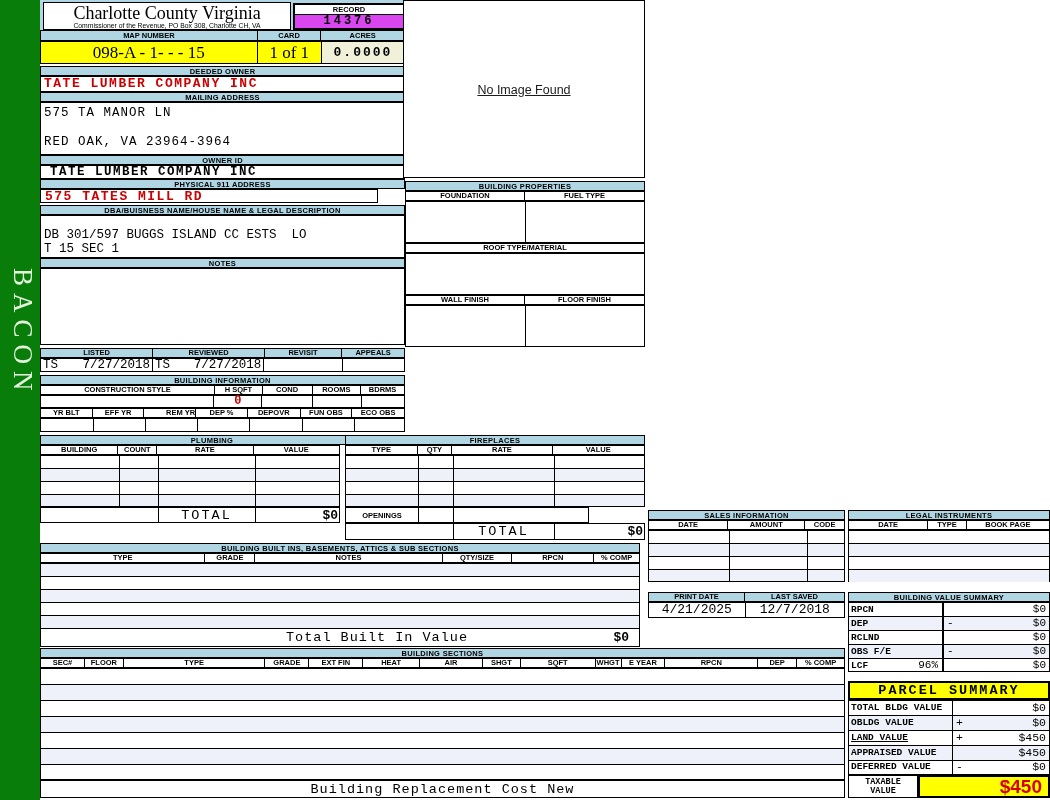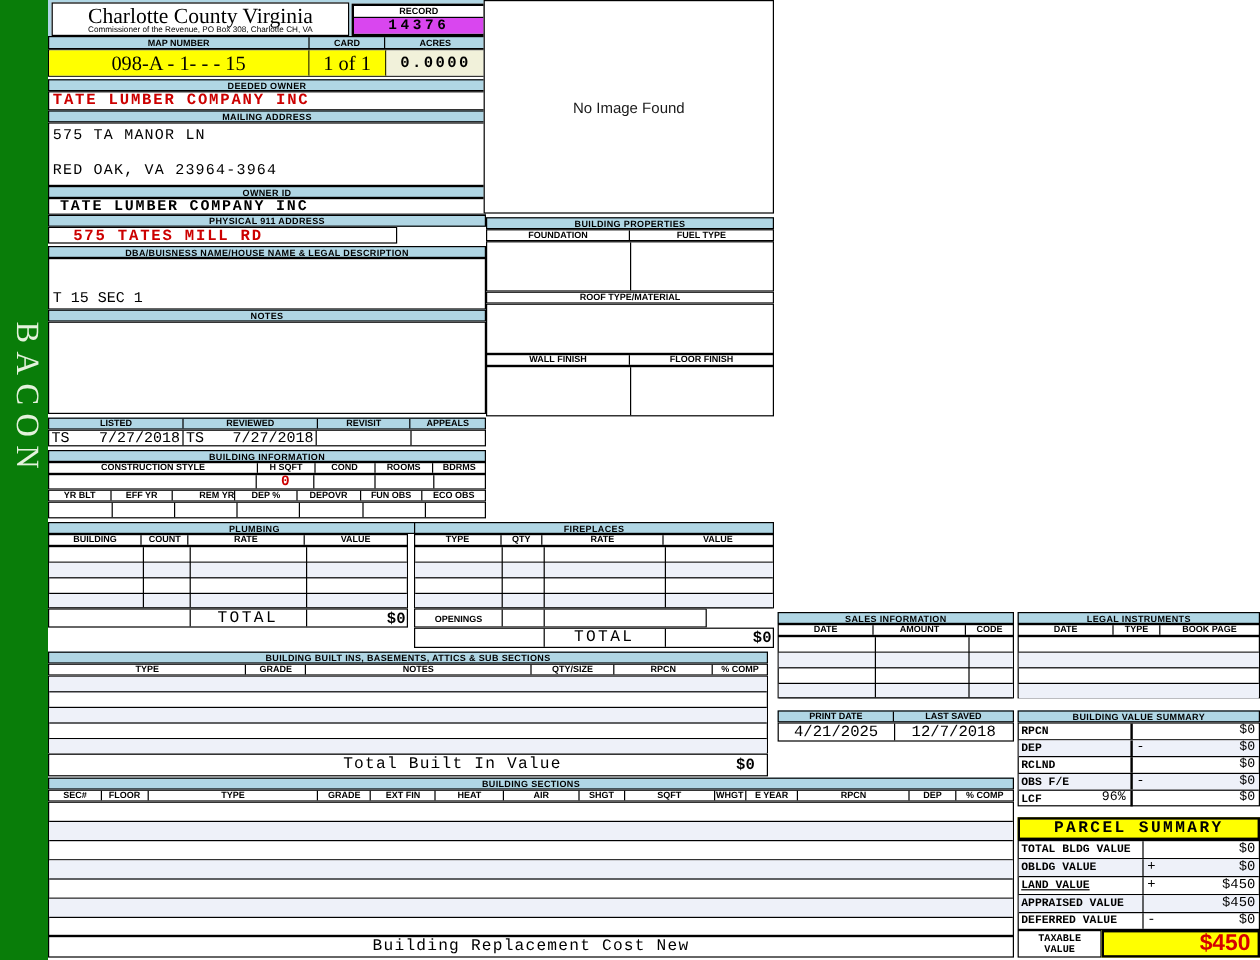--- a/index.html
+++ b/index.html
@@ -60,24 +60,25 @@
   <div class="abs banner" style="left:40px;top:92px;width:365px;height:10px;">MAILING ADDRESS</div>
   <div class="abs box" style="left:40px;top:102px;width:365px;height:53px;">
     <div class="abs mono" style="left:3px;top:3px;font-size:12.5px;letter-spacing:1px;">575 TA MANOR LN</div>
     <div class="abs mono" style="left:3px;top:32px;font-size:12.5px;letter-spacing:1px;">RED OAK, VA 23964-3964</div>
   </div>
 
   <div class="abs banner" style="left:40px;top:155px;width:365px;height:10px;">OWNER ID</div>
   <div class="abs box mono" style="left:40px;top:165px;width:365px;height:14px;font-weight:bold;font-size:12.5px;line-height:13px;letter-spacing:1.5px;padding-left:9px;">TATE LUMBER COMPANY INC</div>
 
   <div class="abs banner" style="left:40px;top:179px;width:365px;height:10px;">PHYSICAL 911 ADDRESS</div>
-  <div class="abs box mono red" style="left:40px;top:189px;width:291px;height:14px;font-weight:bold;font-size:13px;line-height:13px;letter-spacing:1.5px;padding-left:20px;">575 TATES MILL RD</div>
+  <div class="abs box mono red" style="left:40px;top:189px;width:338px;height:14px;font-weight:bold;font-size:13px;line-height:13px;letter-spacing:1.5px;padding-left:4px;">575 TATES MILL RD</div>
 
   <div class="abs banner" style="left:40px;top:205px;width:365px;height:10px;">DBA/BUISNESS NAME/HOUSE NAME &amp; LEGAL DESCRIPTION</div>
   <div class="abs box" style="left:40px;top:215px;width:365px;height:43px;">
+    <div class="abs mono" style="left:3px;top:12px;font-size:12.5px;white-space:pre;">DB 301/597 BUGGS ISLAND CC ESTS  LO</div>
     <div class="abs mono" style="left:3px;top:26px;font-size:12.5px;">T 15 SEC 1</div>
   </div>
 
   <div class="abs banner" style="left:40px;top:258px;width:365px;height:10px;">NOTES</div>
   <div class="abs box" style="left:40px;top:268px;width:365px;height:77px;"></div>
 
   <div class="abs hdrrow blue" style="left:40px;top:348px;width:365px;height:10px;">
     <div class="hcell" style="width:113px;">LISTED</div>
     <div class="hcell" style="width:112px;">REVIEWED</div>
     <div class="hcell" style="width:78px;">REVISIT</div>
@@ -225,21 +226,21 @@
     <div class="trow stripe" style="height:16px;"></div>
     <div class="trow" style="height:16px;"></div>
     <div class="trow stripe" style="height:16px;"></div>
     <div class="trow" style="height:14px;"></div>
   </div>
   <div class="abs box" style="left:40px;top:780px;width:805px;height:18px;">
     <div class="mono" style="text-align:center;font-size:13.5px;line-height:17px;letter-spacing:1px;">Building Replacement Cost New</div>
   </div>
 
   <div class="abs box" style="left:403px;top:0;width:242px;height:178px;">
-    <div style="text-align:center;margin-top:82px;font-size:12.5px;color:#1a1a1a;">No Image Found</div>
+    <div style="text-align:center;margin-top:82px;font-size:12.5px;color:#1a1a1a;text-decoration:underline;">No Image Found</div>
   </div>
 
   <div class="abs banner" style="left:405px;top:181px;width:240px;height:10px;">BUILDING PROPERTIES</div>
   <div class="abs hdrrow" style="left:405px;top:191px;width:240px;height:10px;">
     <div class="hcell" style="width:120px;">FOUNDATION</div>
     <div class="hcell" style="width:120px;">FUEL TYPE</div>
   </div>
   <div class="abs box" style="left:405px;top:201px;width:240px;height:42px;">
     <div class="vdiv" style="left:119px;"></div>
   </div>

